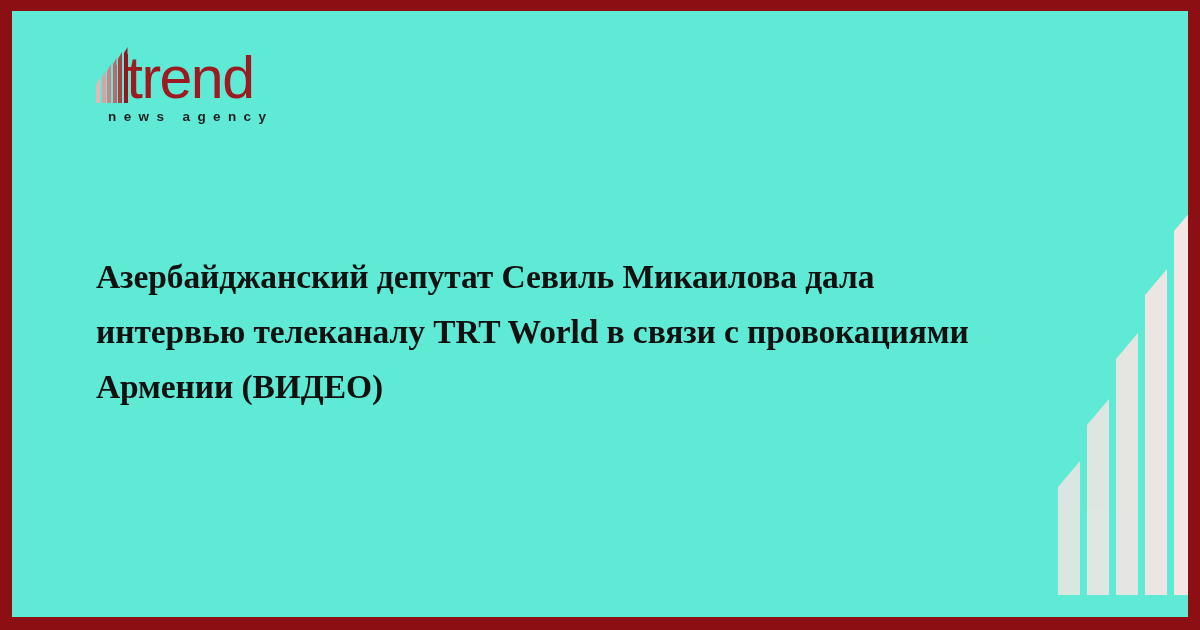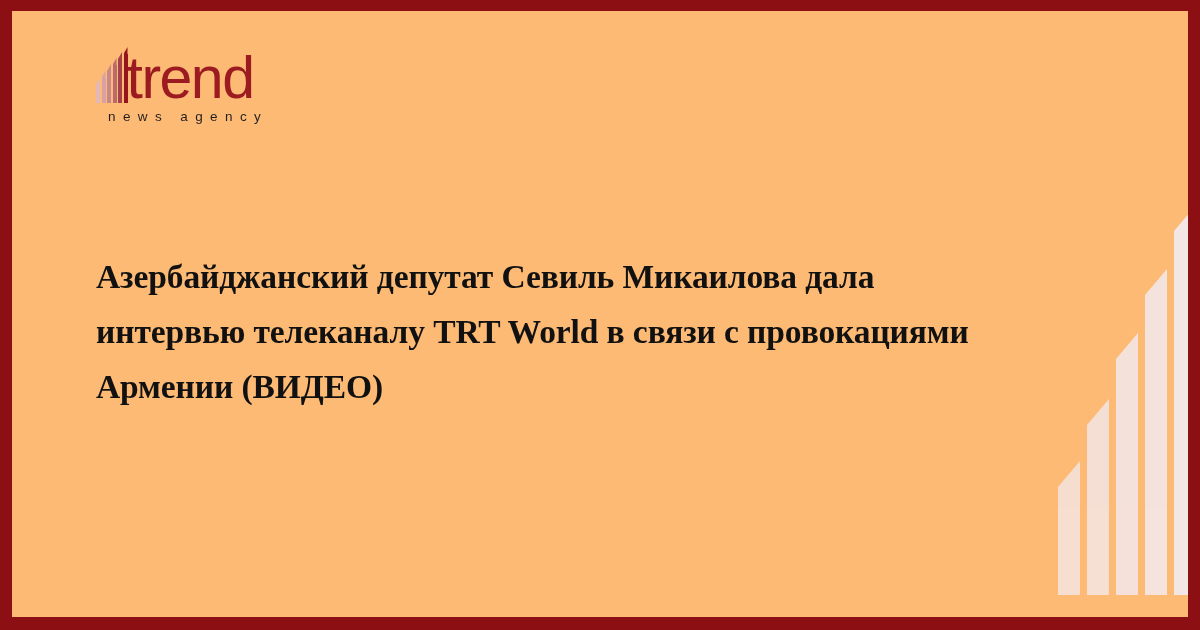--- a/index.html
+++ b/index.html
@@ -20,21 +20,21 @@
     box-sizing: border-box;
     width: 1200px;
     height: 630px;
     background: #8C0F14;           
     padding: 11px 12px 13px 12px;  
   }
   #card-inner {
     position: relative;
     width: 100%;
     height: 100%;
-    background: #fdba74;           
+    background: #5eead4;           
     overflow: hidden;
   }
 
   
   .watermark {
     position: absolute;
     right: 0px;
     top: 0px;
     width: 190px;
     height: 100%;
@@ -121,21 +121,21 @@
     color: #9C1B21;
     letter-spacing: -1.5px;
     line-height: .92;
     margin-left: -2px;
   }
   .logo-sub {
     margin-top: 4px;
     margin-left: 12px;
     font-family: "Liberation Sans", sans-serif;
     font-size: 13.5px;
-    font-weight: 400;
+    font-weight: 700;
     color: #231F20;
     letter-spacing: 7.4px;
   }
 
   
   .headline {
     position: absolute;
     left: 84px;
     top: 238px;
     width: 920px;

